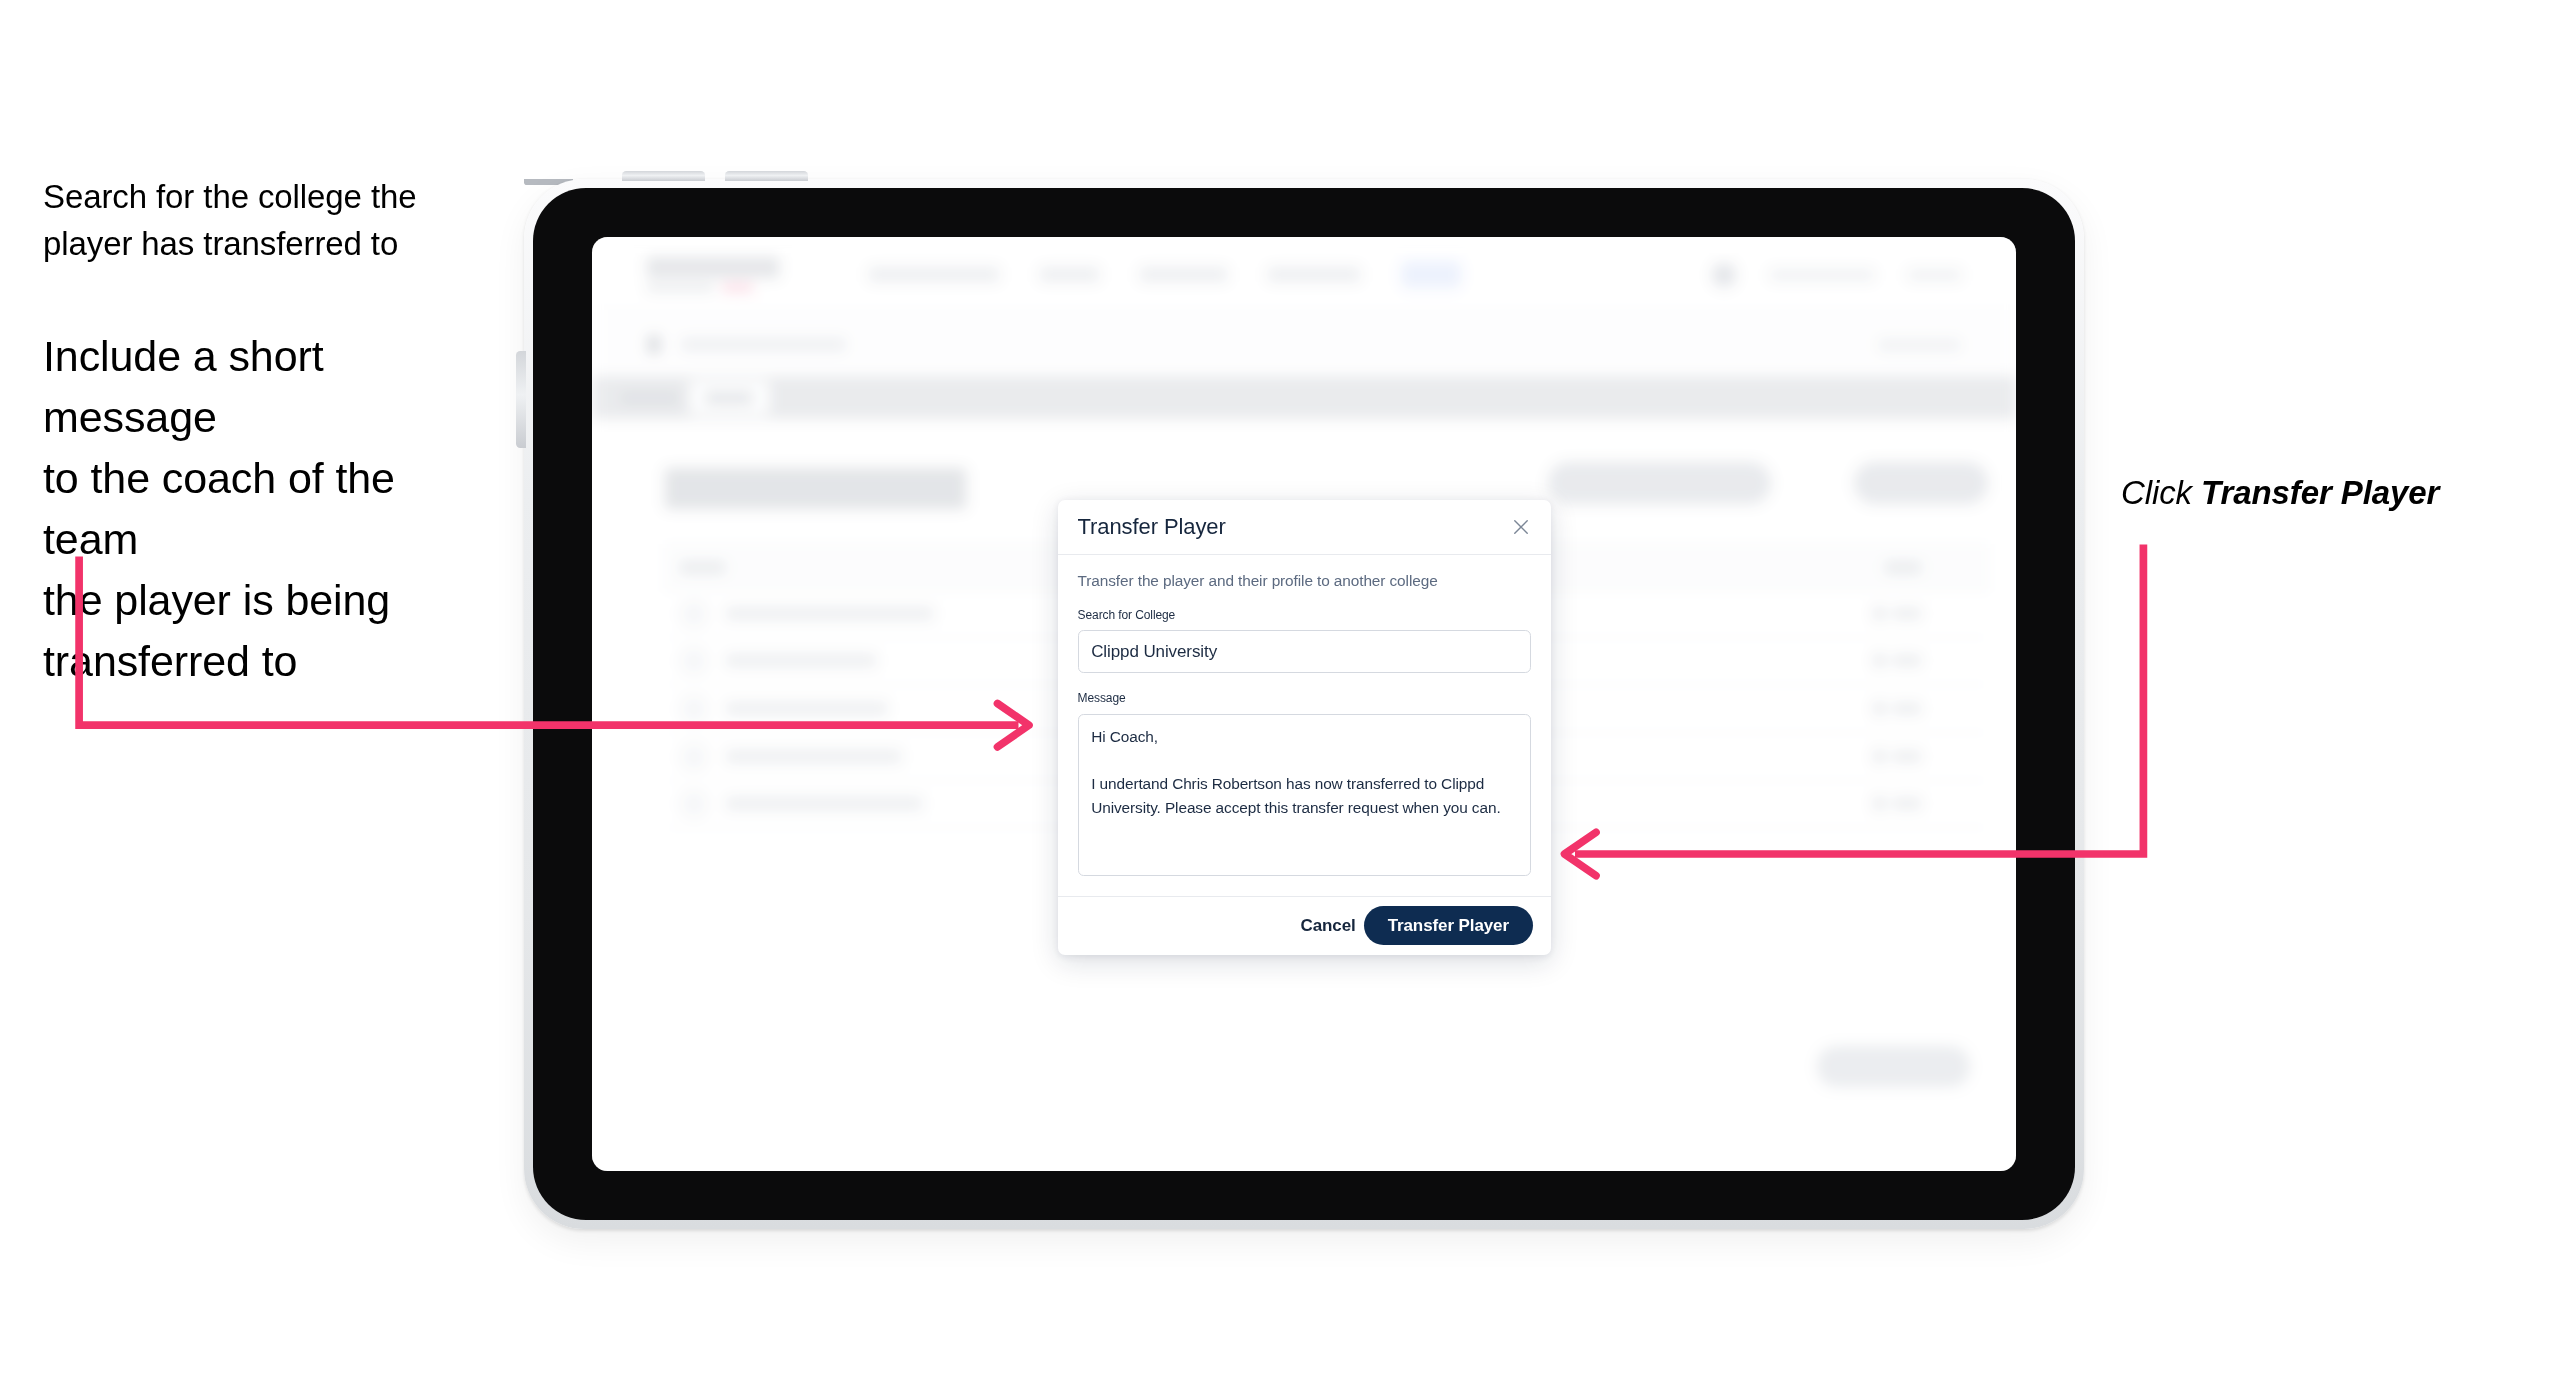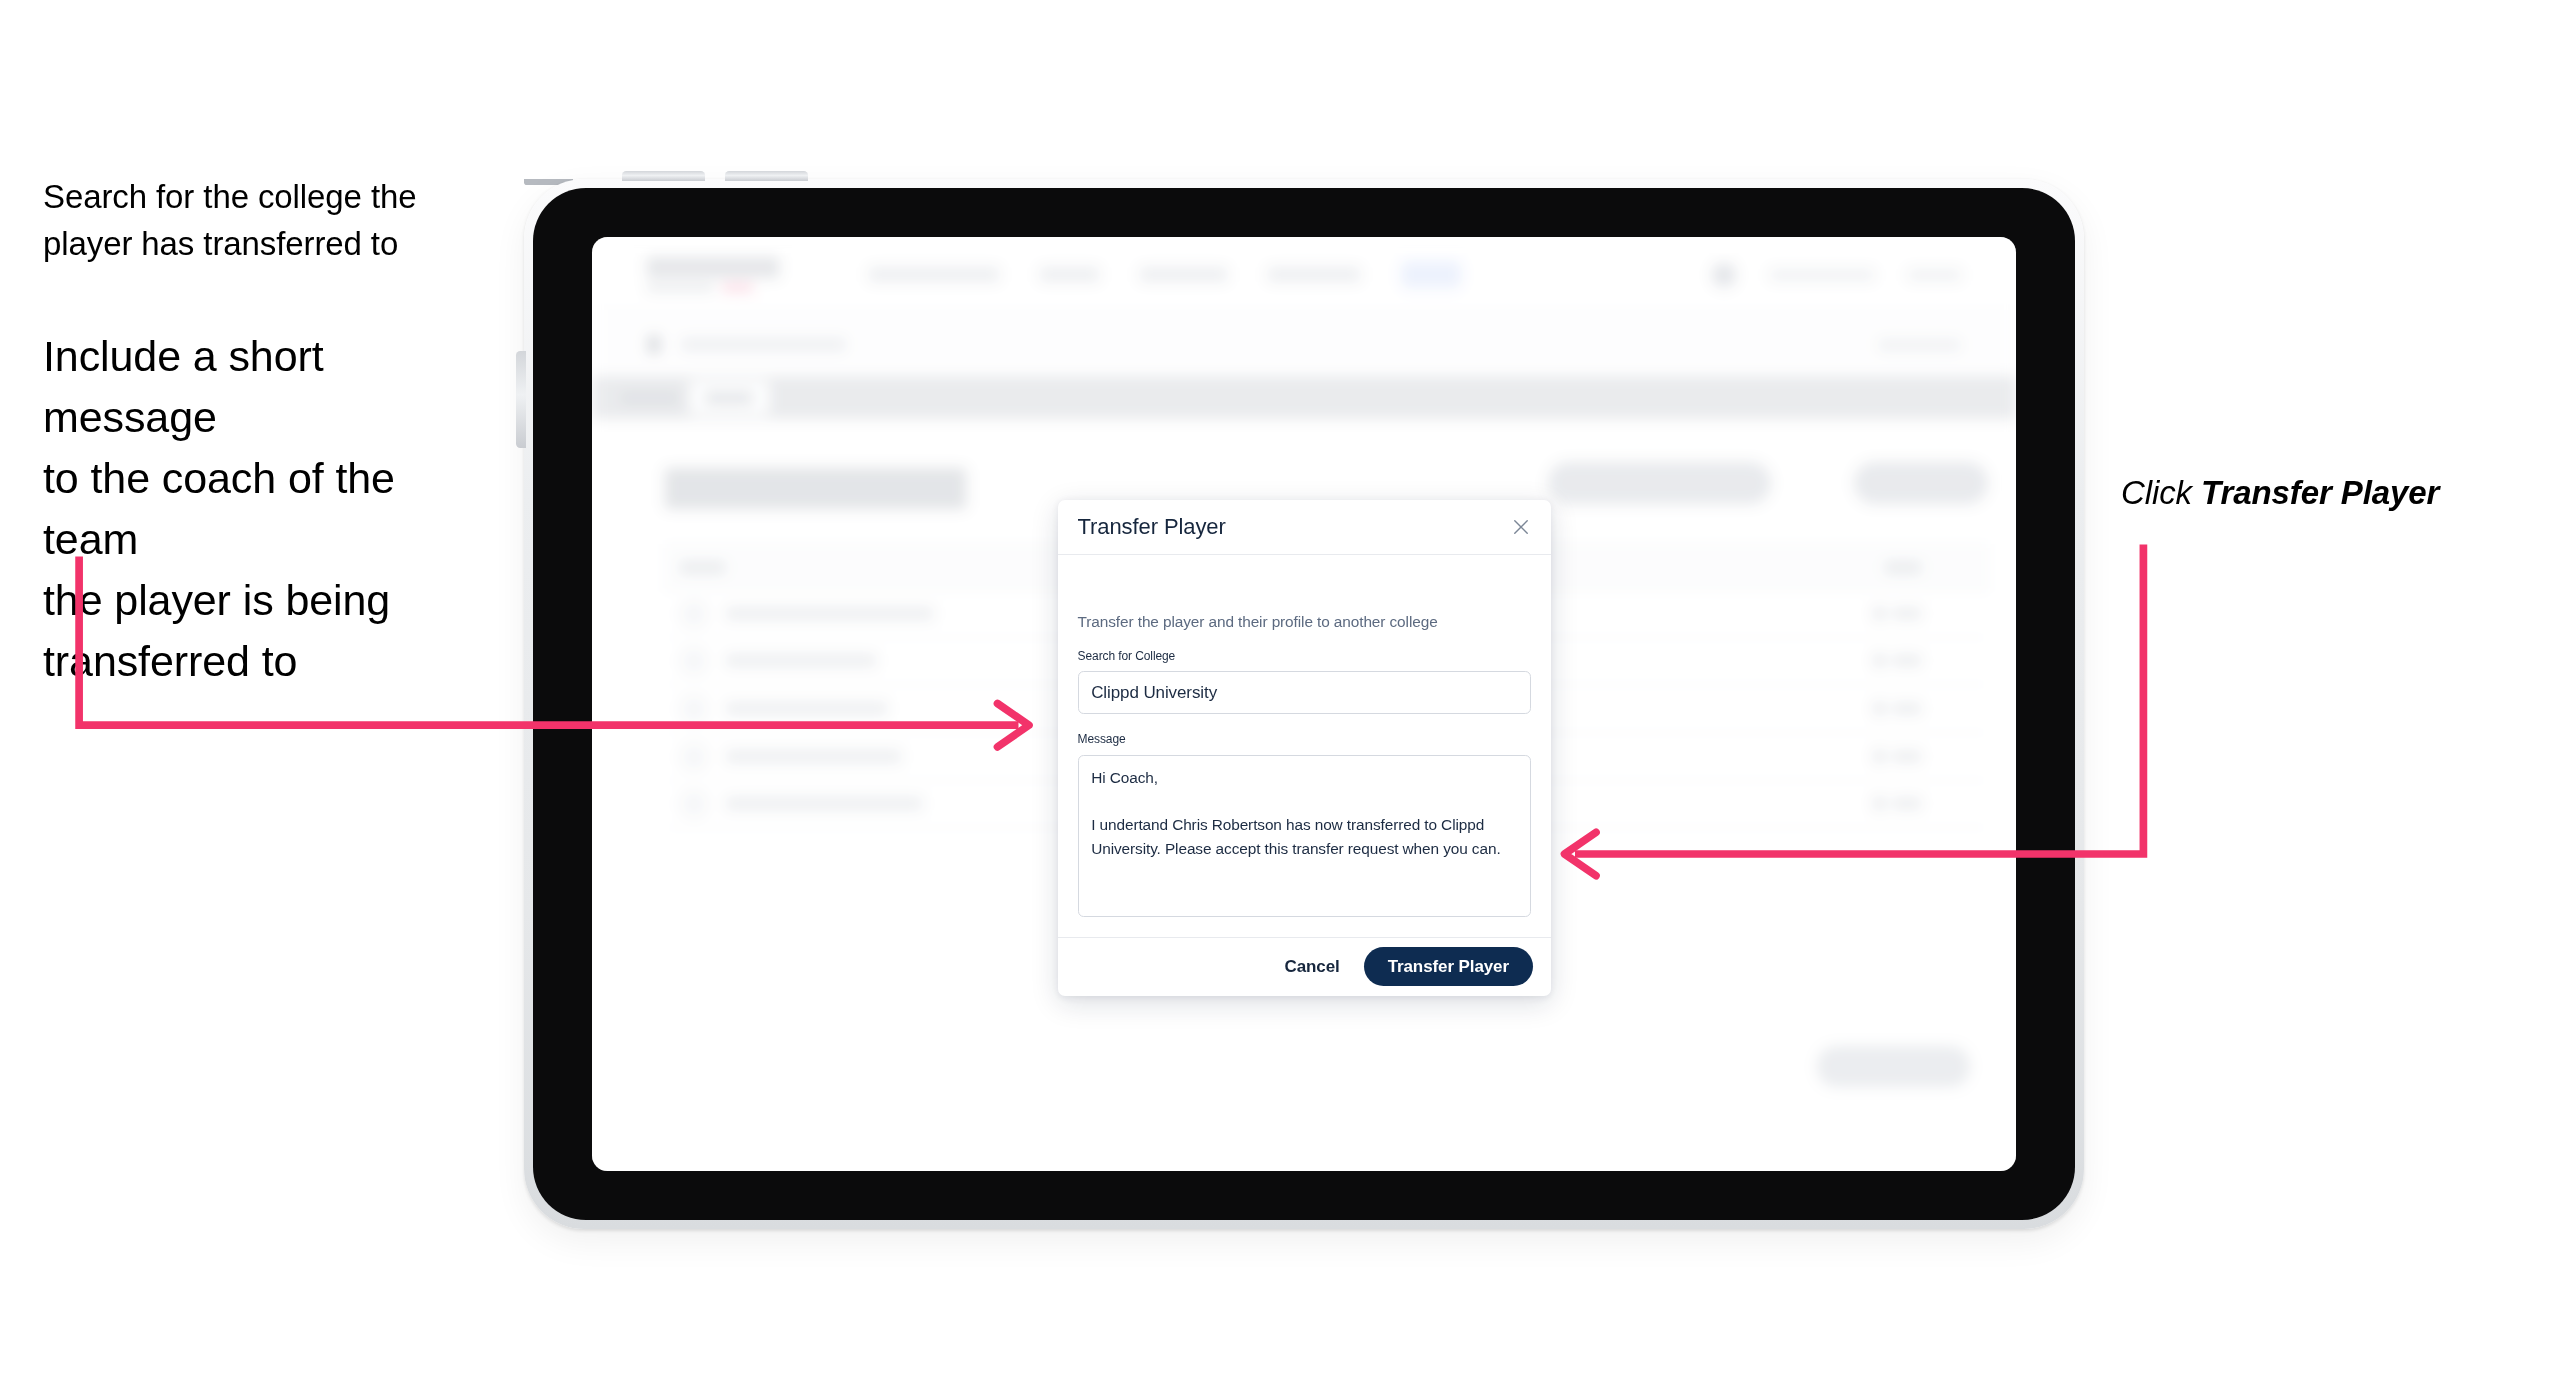--- a/index.html
+++ b/index.html
@@ -379,21 +379,20 @@
 
   #modal-body {
     padding: 17px 19.6px 18px 19.6px;
   }
 
   #modal-subtitle {
     font-size: 15.4px;
     color: #5c6a80;
     letter-spacing: -0.1px;
     margin-bottom: 18px;
-    margin-top: 41px;
   }
 
   .field-label {
     font-size: 12px;
     color: #1c2b42;
     margin-bottom: 8.4px;
     letter-spacing: -0.1px;
   }
 
   #college-input {
@@ -427,21 +426,21 @@
     resize: none;
     outline: none;
   }
 
   #modal-footer {
     border-top: 0.7px solid #e8eaee;
     height: 59px;
     display: flex;
     align-items: center;
     justify-content: flex-end;
-    gap: 17px;
+    gap: 1px;
     padding: 0 18px;
   }
 
   #cancel-button {
     background: none;
     border: none;
     font-family: "Liberation Sans", sans-serif;
     font-size: 17px;
     font-weight: 700;
     color: #16263d;

